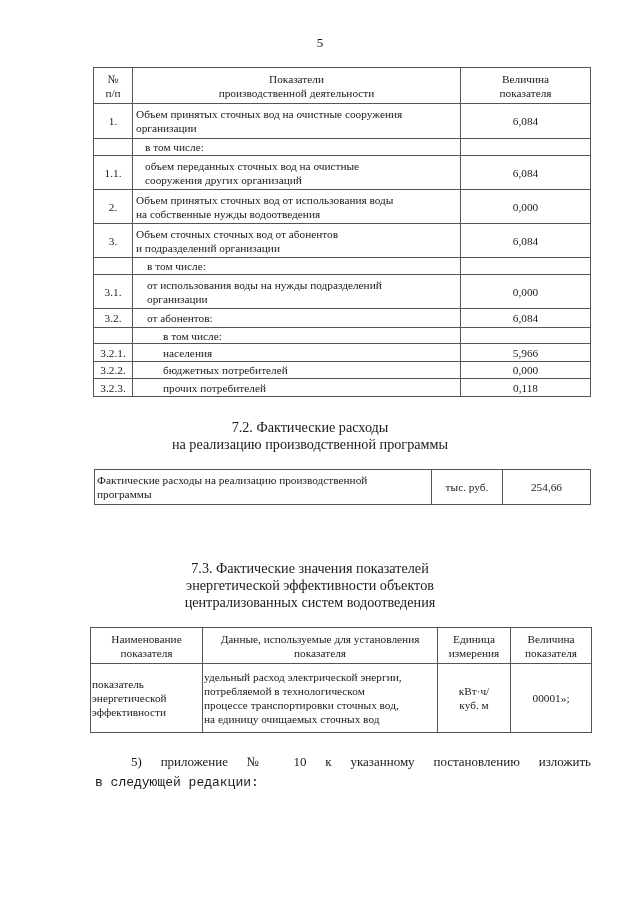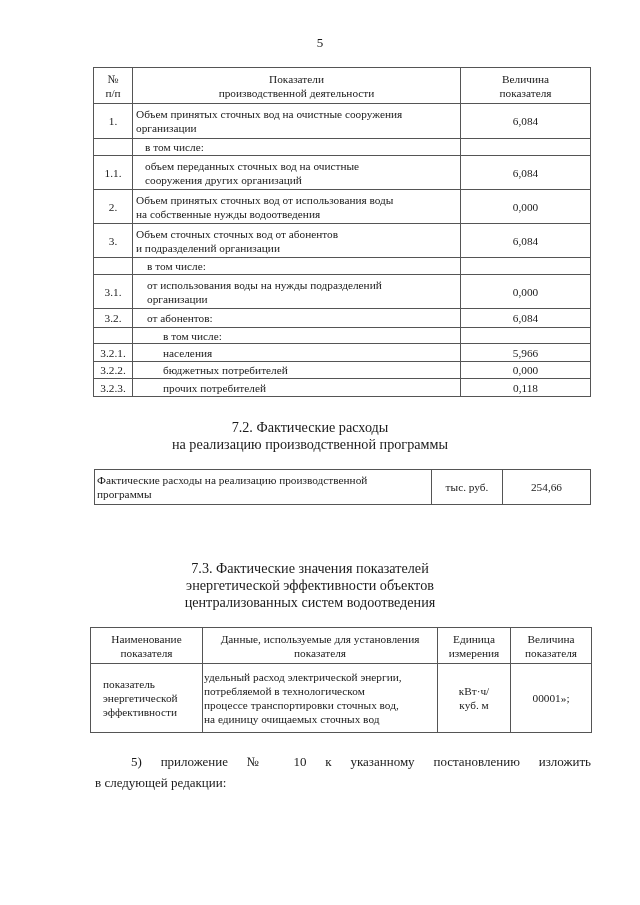--- a/index.html
+++ b/index.html
@@ -25,21 +25,21 @@
     .ind2 { padding-left: 14px; }
     .ind3 { padding-left: 30px; }
     .heading {
       left: 0; width: 524px; text-align: center;
       font-size: 14.2px; line-height: 17px; margin-left: 48px;
     }
     .para {
       left: 95px; width: 496px; font-size: 13px; line-height: 21px;
     }
     .para .l1 { display: block; text-align: justify; text-align-last: justify; text-indent: 36px; }
-    .para .l2 { display: block; }
+    .para .l2 { display: block; font-family: Liberation Mono, monospace; }
   </style>
 </head>
 <body>
 
 <div class="abs page-number">5</div>
 
 <table style="left:93px; top:67px; width:497px;">
   <colgroup>
       <col style="width:39px">
       <col style="width:328px">
@@ -143,21 +143,21 @@
       <col style="width:81px">
     </colgroup>
   <tbody>
       <tr style="height:36px;margin-left:16px;">
     <td class="c"><span>Наименование</span><br><span>показателя</span></td>
     <td class="c" style="padding:0 1px;"><span>Данные, используемые для установления</span><br><span>показателя</span></td>
     <td class="c"><span>Единица</span><br><span>измерения</span></td>
     <td class="c"><span>Величина</span><br><span>показателя</span></td>
   </tr>
   <tr style="height:69px;">
-    <td class="l" style="padding-left:12px;"><span>показатель</span><br><span>энергетической</span><br><span>эффективности</span></td>
+    <td class="l" style="padding-left:1px;"><span>показатель</span><br><span>энергетической</span><br><span>эффективности</span></td>
     <td class="l" style="padding-left:1px;"><span>удельный расход электрической энергии,</span><br><span>потребляемой в технологическом</span><br><span>процессе транспортировки сточных вод,</span><br><span>на единицу очищаемых сточных вод</span></td>
     <td class="c"><span>кВт·ч/</span><br><span>куб. м</span></td>
     <td class="c">00001»;</td>
   </tr>
 </tbody>
   </table>
 
 <div class="abs para" style="top:751px;">
   <span class="l1">5) приложение № 10 к указанному постановлению изложить</span>
   <span class="l2">в следующей редакции:</span>

